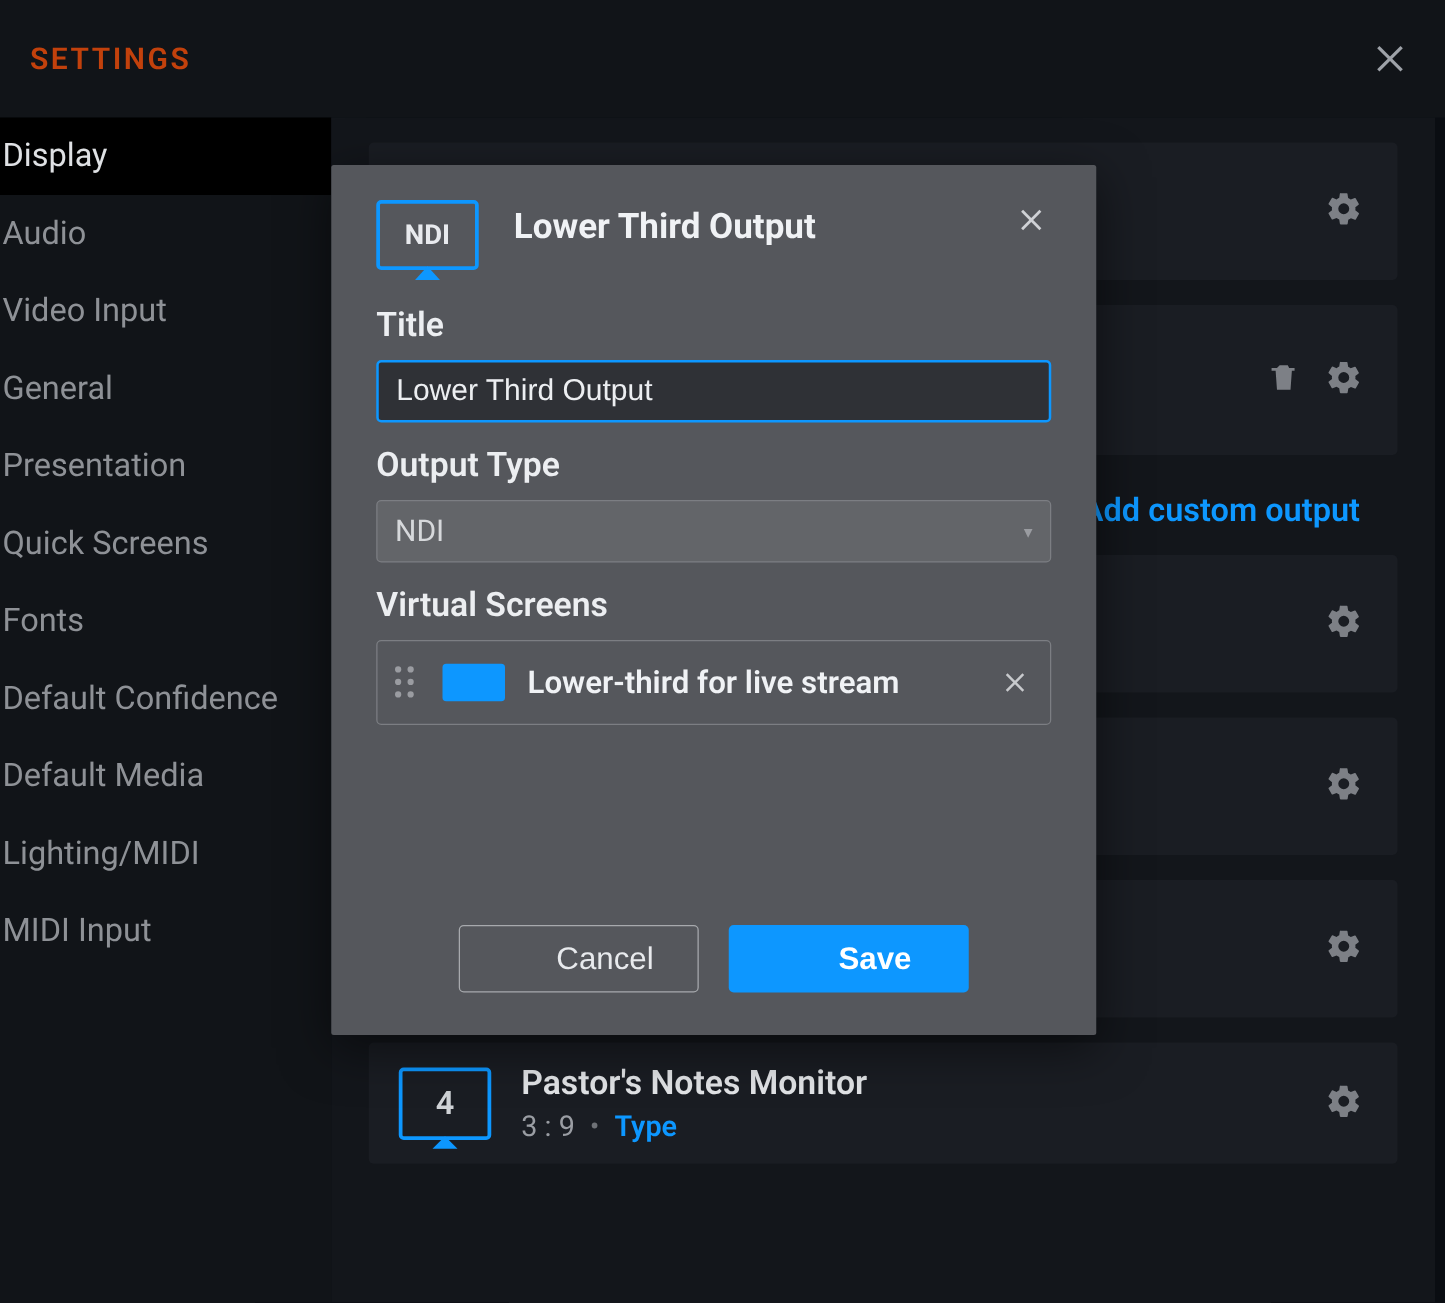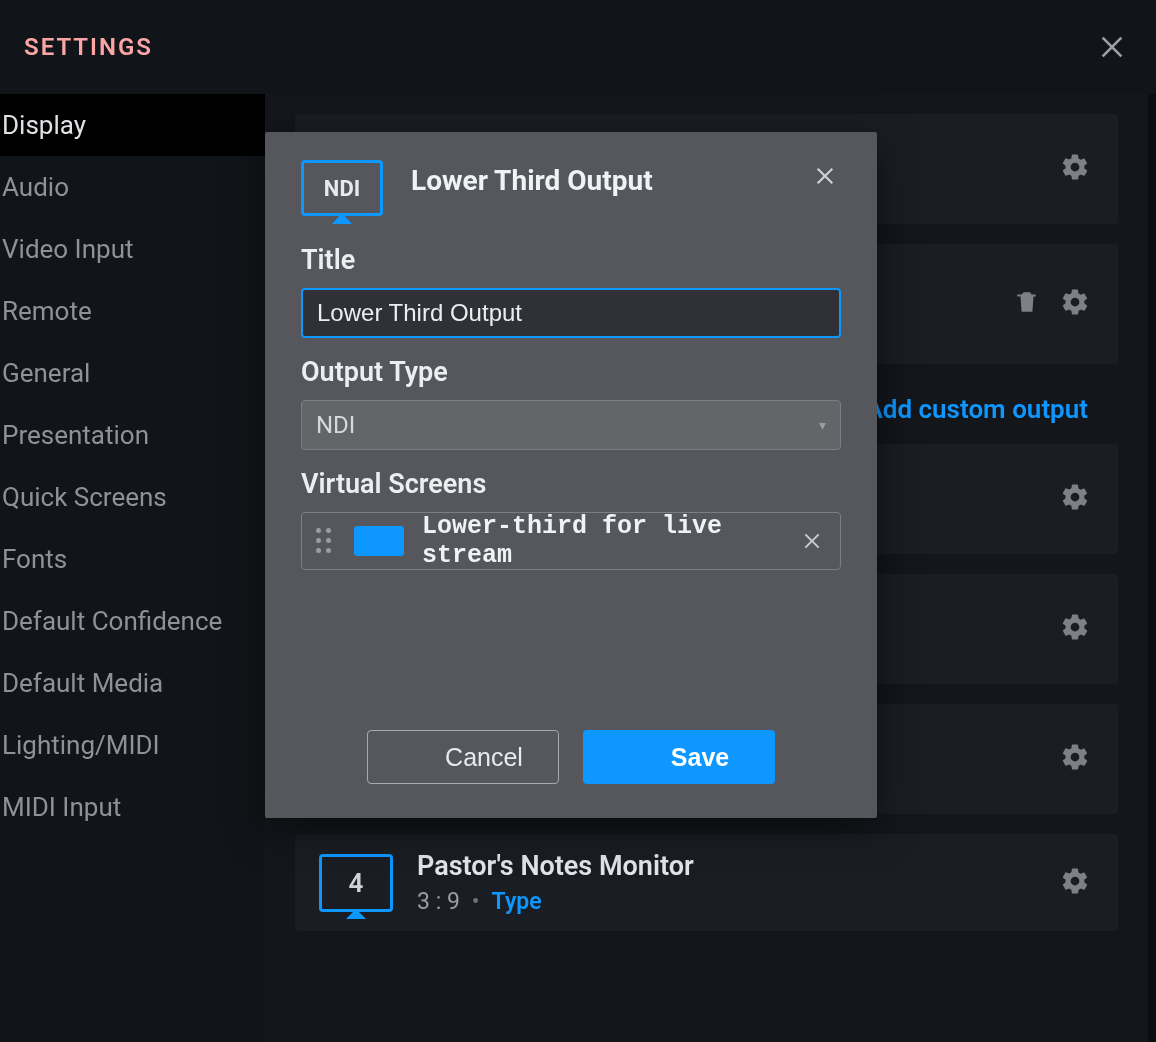--- a/index.html
+++ b/index.html
@@ -19,21 +19,21 @@
     align-items: center;
     justify-content: space-between;
     height: 94px;
     padding: 0 24px;
     background: #111418;
   }
   .top-header .title {
     font-size: 24px;
     font-weight: 600;
     letter-spacing: 2px;
-    color: #fca5a5;
+    color: #c2410c;
   }
   .top-close {
     width: 40px; height: 40px;
     display:flex; align-items:center; justify-content:center;
     color:#9ea2a8; cursor:pointer;
     font-size: 32px;
   }
 
   
   .sidebar {
@@ -205,26 +205,25 @@
     padding:0 14px;
     color:#d6d8db;
     font-size:24px;
     cursor:pointer;
   }
   .select .chev { color:#9a9ca1; font-size:14px;}
 
   .vs-item {
     display:flex; align-items:center;
     gap: 18px;
-    height: 58px;
+    height: 68px;
     border:1px solid #7c7e83;
     border-radius:4px;
     padding:0 14px;
     margin-top: 8px;
-    font-family: Liberation Mono, monospace;
   }
   .drag-handle {
     width:20px; height:26px;
     display:grid;
     grid-template-columns: repeat(2, 5px);
     grid-template-rows: repeat(3, 5px);
     gap:5px;
     cursor:grab;
   }
   .drag-handle span {
@@ -290,21 +289,20 @@
       <line x1="4" y1="4" x2="20" y2="20"></line>
         <line x1="20" y1="4" x2="4" y2="20"></line>
     </svg>
   </div>
 </div>
 
 <div class="sidebar">
   <div class="sidebar-item active">Display</div>
   <div class="sidebar-item">Audio</div>
   <div class="sidebar-item">Video Input</div>
-  <div class="sidebar-item">Remote</div>
   <div class="sidebar-item">General</div>
   <div class="sidebar-item">Presentation</div>
   <div class="sidebar-item">Quick Screens</div>
   <div class="sidebar-item">Fonts</div>
   <div class="sidebar-item">Default Confidence</div>
   <div class="sidebar-item">Default Media</div>
   <div class="sidebar-item">Lighting/MIDI</div>
   <div class="sidebar-item">MIDI Input</div>
 </div>
 

